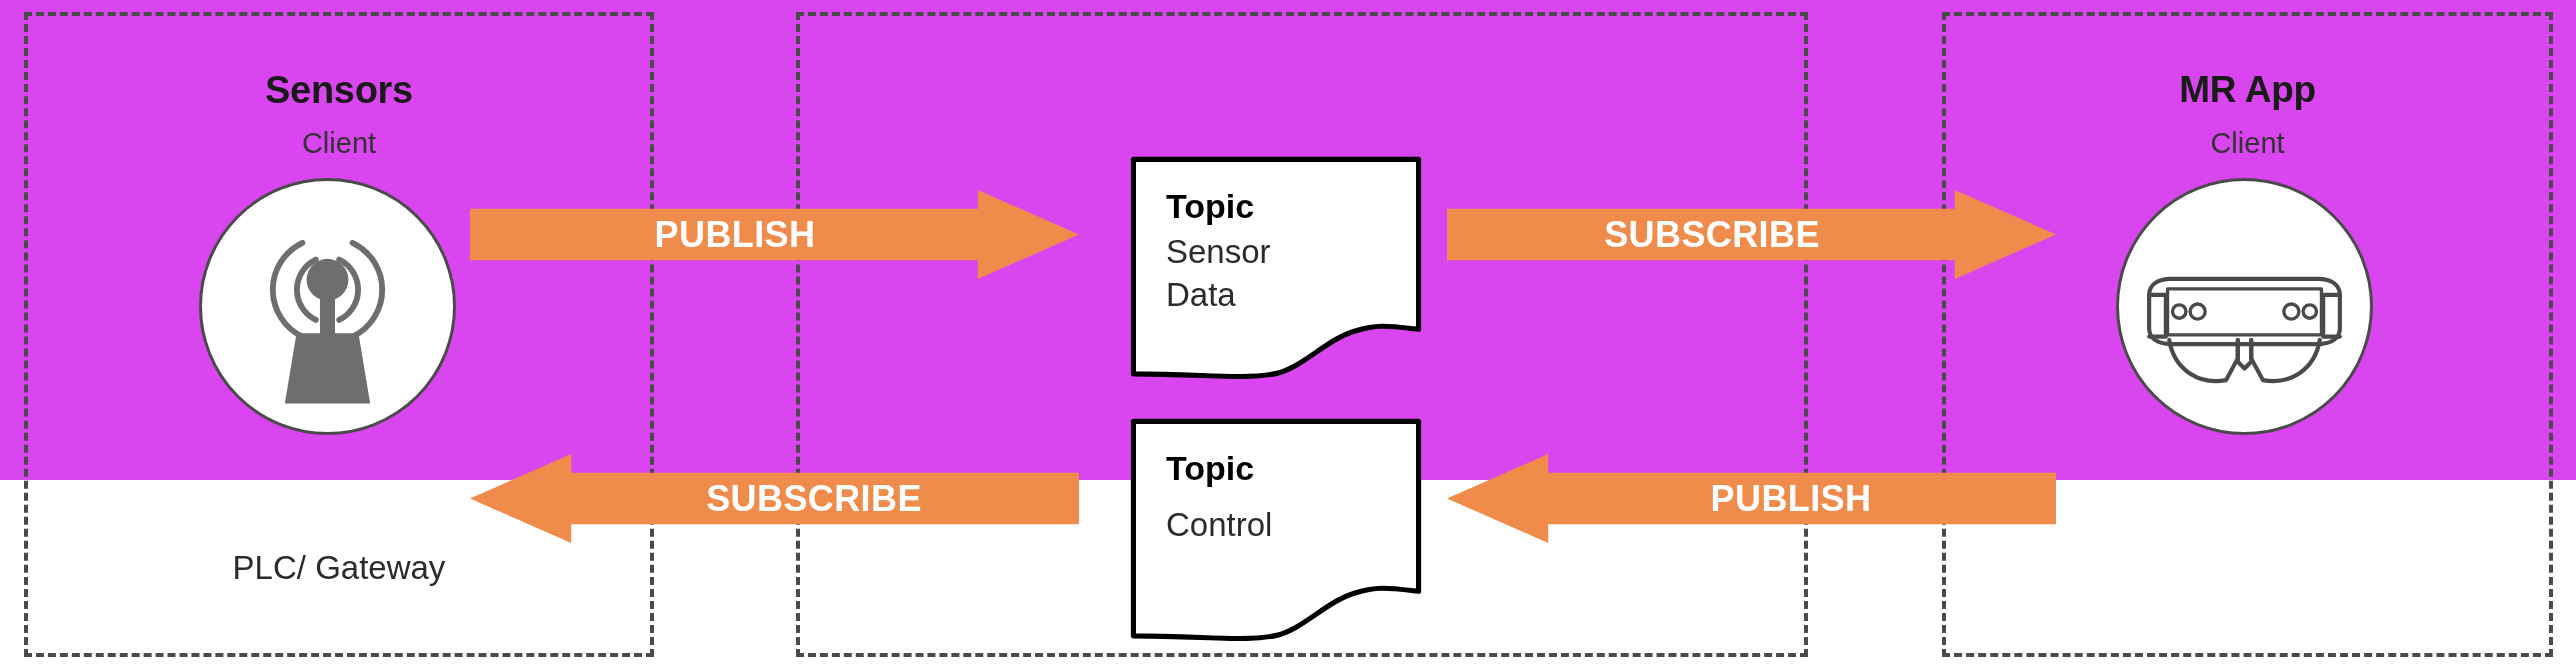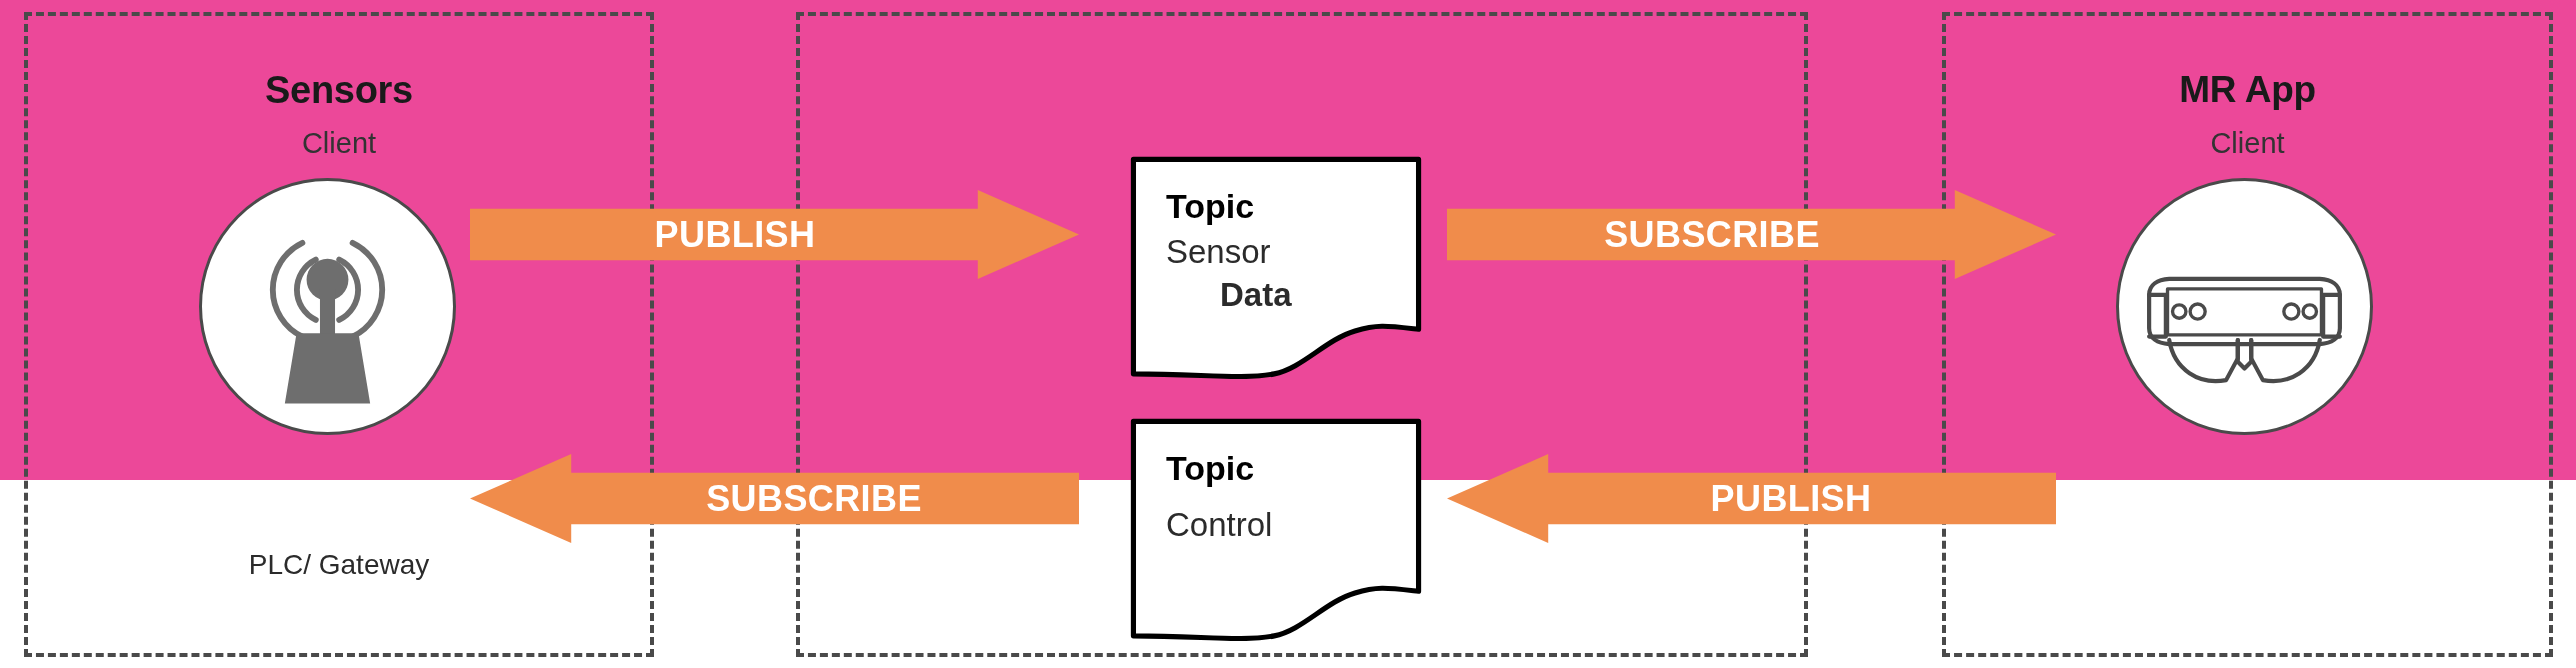--- a/index.html
+++ b/index.html
@@ -2,21 +2,21 @@
 <html style="font-size:13.7px"><head>
 <meta charset="utf-8">
 <style>
   * { box-sizing: border-box; margin: 0; padding: 0; }
   html, body {
     width: 2576px; height: 668px;
     background: #ffffff;
     font-family: "Liberation Sans", sans-serif;
     overflow: hidden;
   }
-  #stage { position: relative; width: 2576px; height: 480px; background:#ec4899; }
+  #stage { position: relative; width: 2576px; height: 480px; background:#d946ef; }
 
   
   .panel {
     position: absolute;
     border: 4.3px dashed #4a4a4a;
     background: transparent;
   }
   #panel-sensors  { left: 24px;   top: 12px; width: 630px;  height: 645px; }
   #panel-broker   { left: 796px;  top: 12px; width: 1012px; height: 645px; }
   #panel-mrapp    { left: 1942px; top: 12px; width: 611px;  height: 645px; }
@@ -38,21 +38,21 @@
   }
   .footlabel {
     position: absolute;
     text-align: center;
     color: #2b2b2b;
     white-space: nowrap;
   }
 
   #sensors-title  { left: 24px;   top: 69px;  width: 630px;  font-size: 38px; }
   #sensors-sub    { left: 24px;   top: 127px; width: 630px;  font-size: 29px; }
-  #sensors-foot   { left: 24px;   top: 549px; width: 630px;  font-size: 28px; }
+  #sensors-foot   { left: 24px;   top: 549px; width: 630px;  font-size: 33px; }
 
   #broker-title   { left: 796px;  top: 69px;  width: 1012px; font-size: 38px; }
 
   #mrapp-title    { left: 1942px; top: 69px;  width: 611px;  font-size: 37px; }
   #mrapp-sub      { left: 1942px; top: 127px; width: 611px;  font-size: 29px; }
   #mrapp-foot     { left: 1942px; top: 549px; width: 611px;  font-size: 33px; }
 
   
   .device-circle {
     position: absolute;
@@ -69,21 +69,21 @@
   #topic-sensor-doc  { left: 1130px; top: 156px; width: 292px; height: 223px; }
   #topic-control-doc { left: 1130px; top: 418px; width: 292px; height: 223px; }
   .topic-doc svg { position:absolute; left:0; top:0; width:100%; height:100%; }
 
   .topic-text { position: absolute; white-space: nowrap; }
   .topic-head { font-weight: bold; font-size: 34px; color:#000; line-height: 1.12; }
   .topic-body { font-size: 33px; color:#2b2b2b; line-height: 1.15; }
 
   #topic-sensor-head { left: 1166px; top: 187px; }
   #topic-sensor-l1   { left: 1166px; top: 233px; }
-  #topic-sensor-l2   { left: 1220px; top: 276px; font-weight: bold; }
+  #topic-sensor-l2   { left: 1166px; top: 276px; }
   #topic-control-head{ left: 1166px; top: 449px; }
   #topic-control-l1  { left: 1166px; top: 496px; margin-top: 10px; }
 
   
   .arrow { position: absolute; }
   .arrow svg { position:absolute; left:0; top:0; width:100%; height:100%; display:block; }
   .arrow-label {
     position: absolute;
     width: 100%;
     top: 50%;

